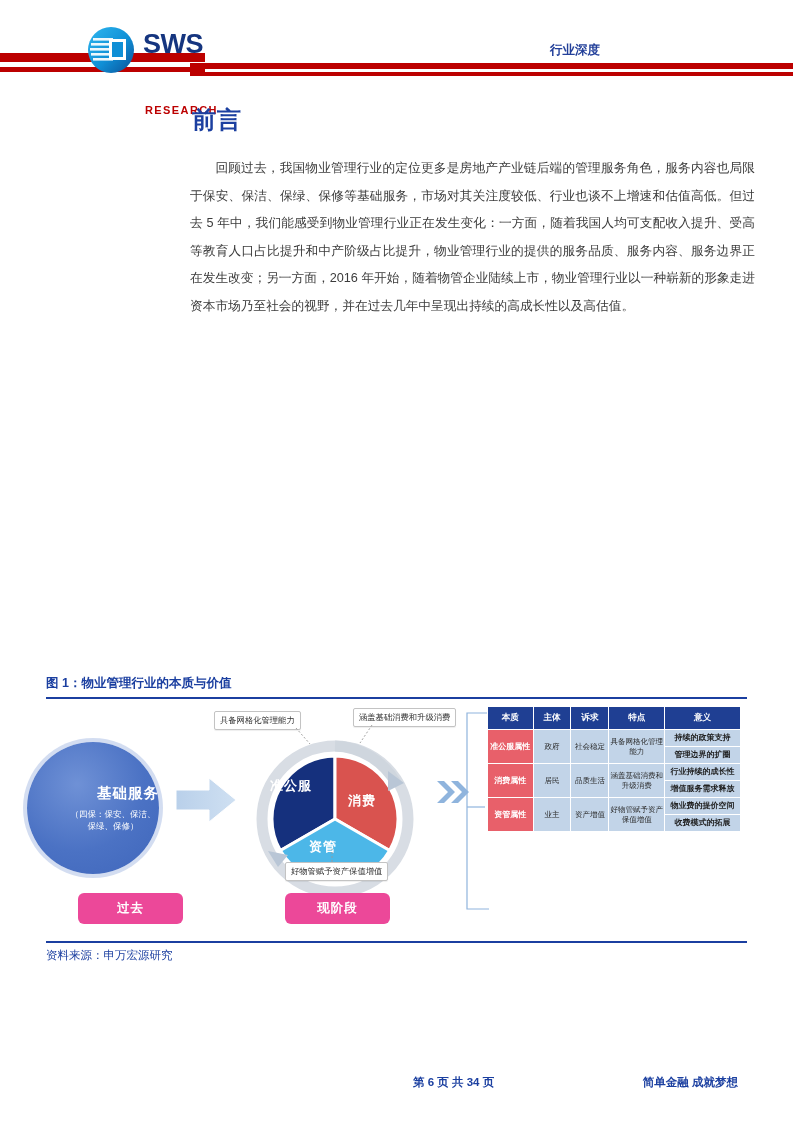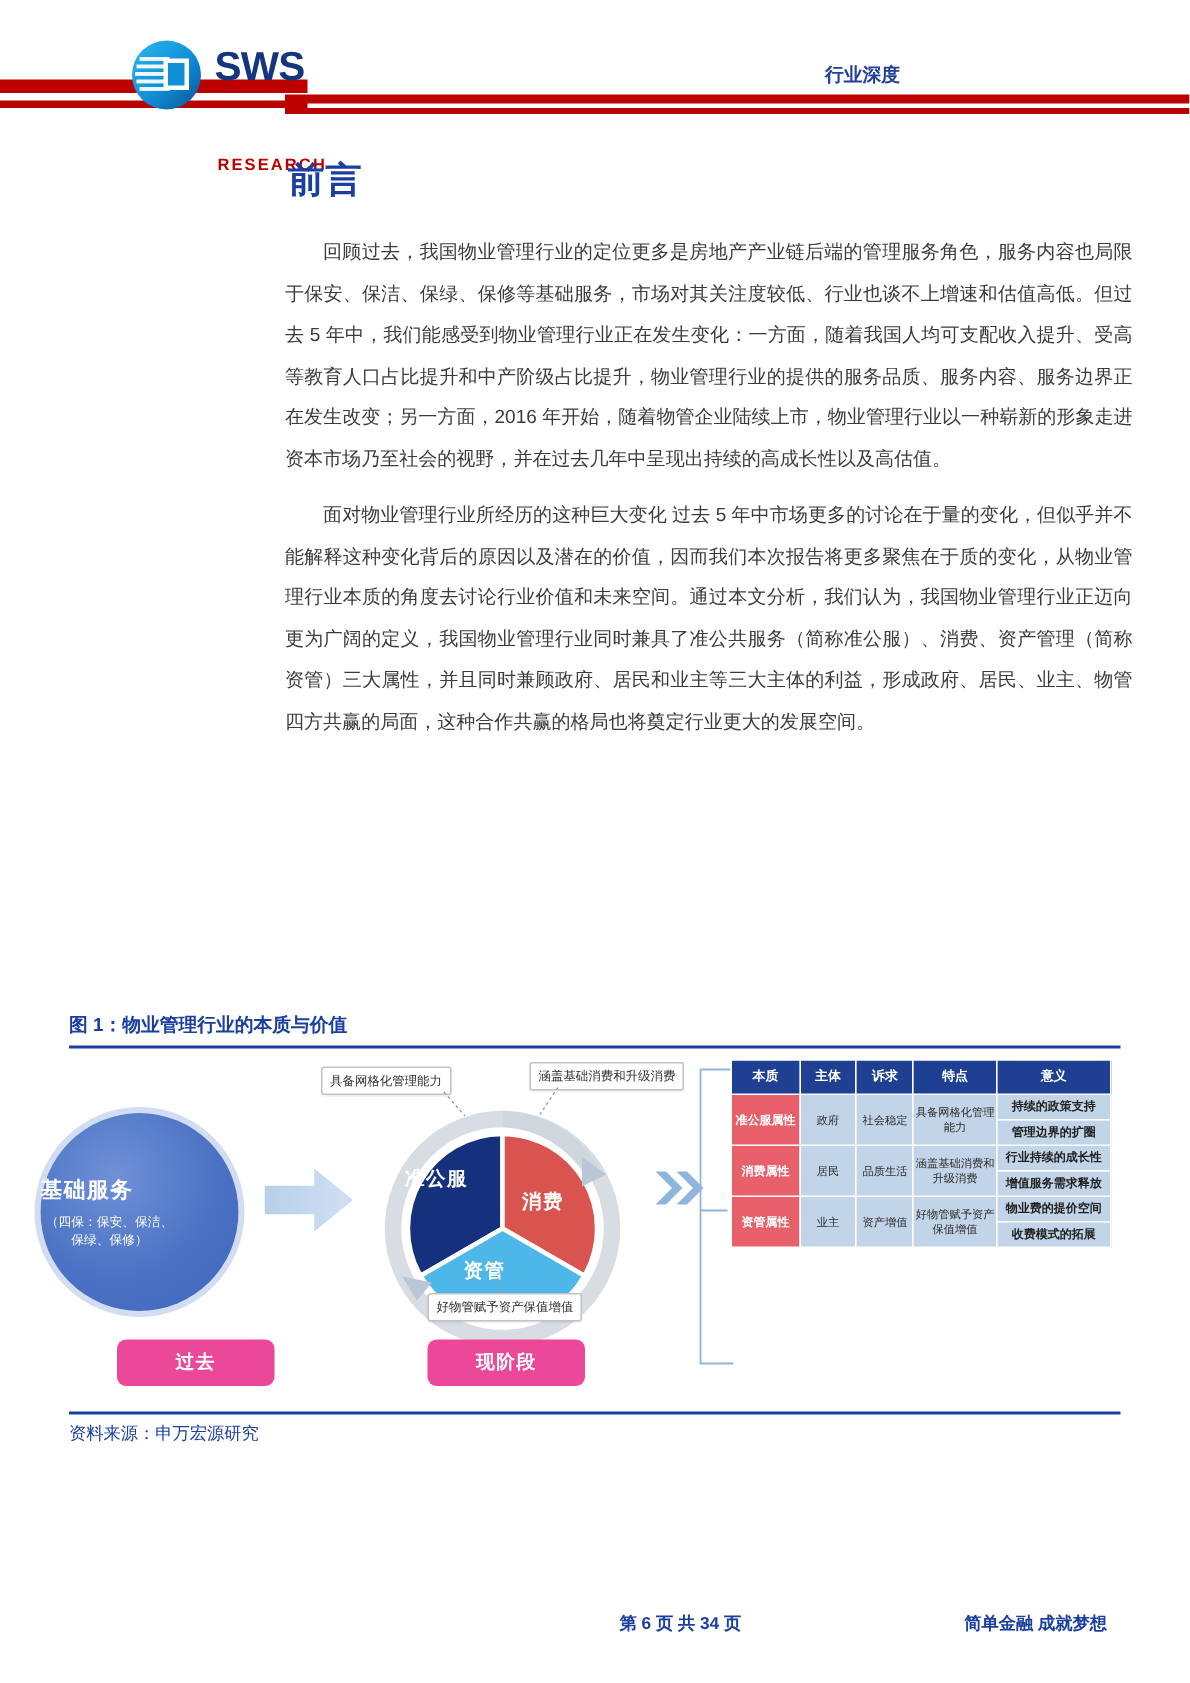--- a/index.html
+++ b/index.html
@@ -83,21 +83,21 @@
 
   .figure { position: absolute; left: 0; top: 697px; width: 793px; height: 244px; }
 
   
   .circle-basic {
     position: absolute; left: 27px; top: 45px;
     width: 132px; height: 132px; border-radius: 50%;
     background: radial-gradient(circle at 38% 32%, #6f91d6 0%, #4b72c4 55%, #3f66bb 100%);
     box-shadow: 0 0 0 4px rgba(150,175,222,0.42);
     display: flex; flex-direction: column;
-    align-items: flex-start; justify-content: center;
+    align-items: flex-end; justify-content: center;
     color: #ffffff; text-align: center;
   }
   .circle-basic .t1 { font-size: 14.5px; font-weight: bold; letter-spacing: 1px; }
   .circle-basic .t2 { font-size: 8.5px; line-height: 12px; margin-top: 5px; width: 92px; }
 
   
   .big-arrow { position: absolute; left: 176px; top: 78px; }
 
   
   .donut-wrap { position: absolute; left: 248px; top: 20px; width: 180px; height: 185px; }
@@ -210,21 +210,20 @@
     <span class="logo-sub">RESEARCH</span>
   </div>
 
   <div class="hdr-label">行业深度</div>
 </div>
 
 <div class="section-title">前言</div>
 
 <div class="prose">
   <p>回顾过去，我国物业管理行业的定位更多是房地产产业链后端的管理服务角色，服务内容也局限于保安、保洁、保绿、保修等基础服务，市场对其关注度较低、行业也谈不上增速和估值高低。但过去 5 年中，我们能感受到物业管理行业正在发生变化：一方面，随着我国人均可支配收入提升、受高等教育人口占比提升和中产阶级占比提升，物业管理行业的提供的服务品质、服务内容、服务边界正在发生改变；另一方面，2016 年开始，随着物管企业陆续上市，物业管理行业以一种崭新的形象走进资本市场乃至社会的视野，并在过去几年中呈现出持续的高成长性以及高估值。</p>
-  <p>面对物业管理行业所经历的这种巨大变化 过去 5 年中市场更多的讨论在于量的变化，但似乎并不能解释这种变化背后的原因以及潜在的价值，因而我们本次报告将更多聚焦在于质的变化，从物业管理行业本质的角度去讨论行业价值和未来空间。通过本文分析，我们认为，我国物业管理行业正迈向更为广阔的定义，我国物业管理行业同时兼具了准公共服务（简称准公服）、消费、资产管理（简称资管）三大属性，并且同时兼顾政府、居民和业主等三大主体的利益，形成政府、居民、业主、物管四方共赢的局面，这种合作共赢的格局也将奠定行业更大的发展空间。</p>
 </div>
 
 <div class="fig-caption">图 1：物业管理行业的本质与价值</div>
 <div class="fig-rule-top"></div>
 
 <div class="figure">
 
   <div class="circle-basic">
     <div class="t1">基础服务</div>
     <div class="t2">（四保：保安、保洁、保绿、保修）</div>

